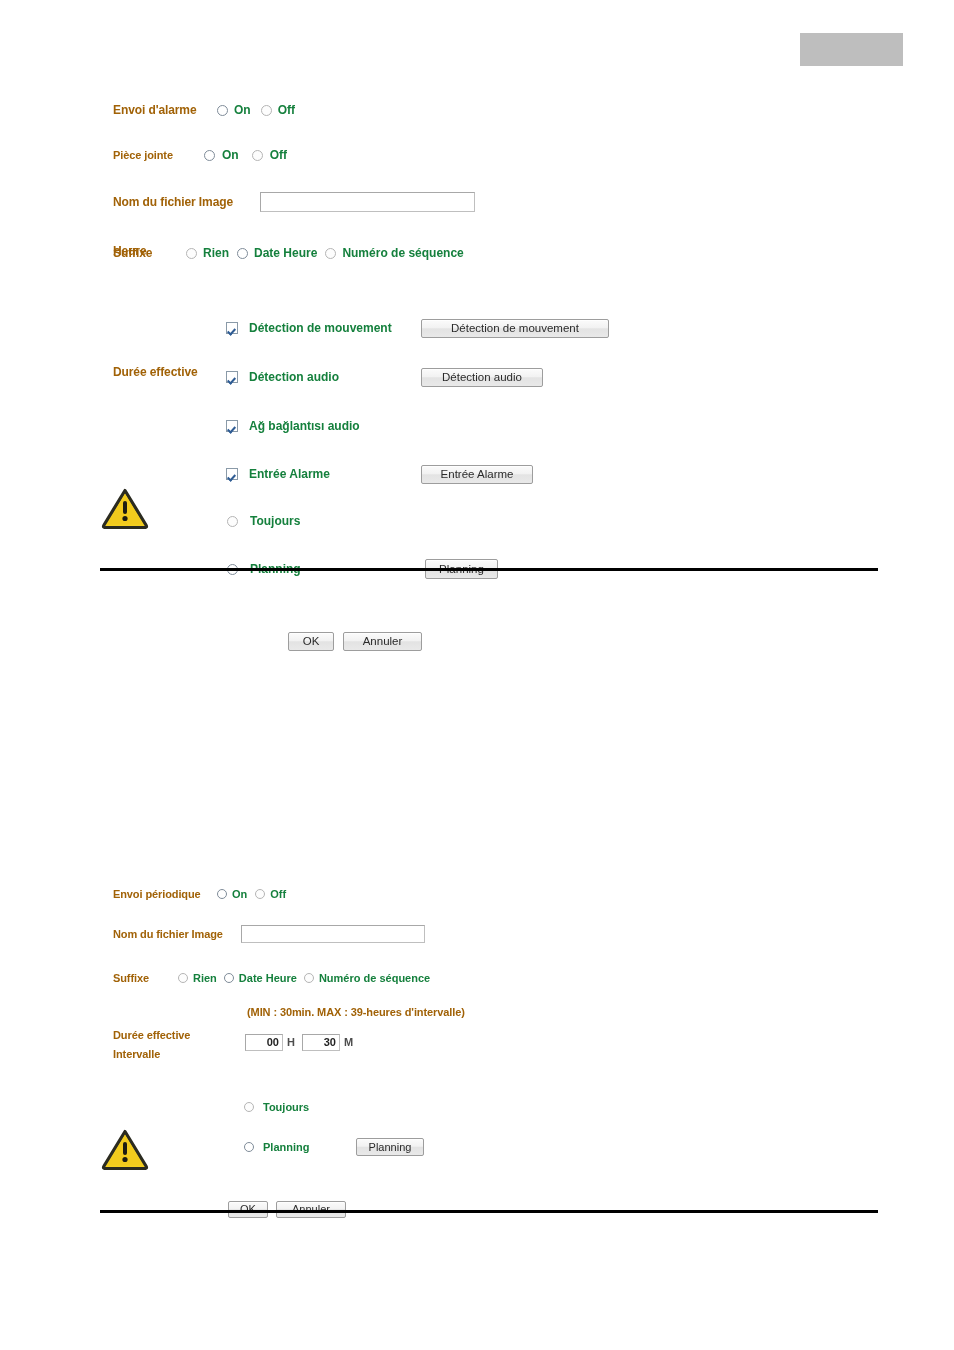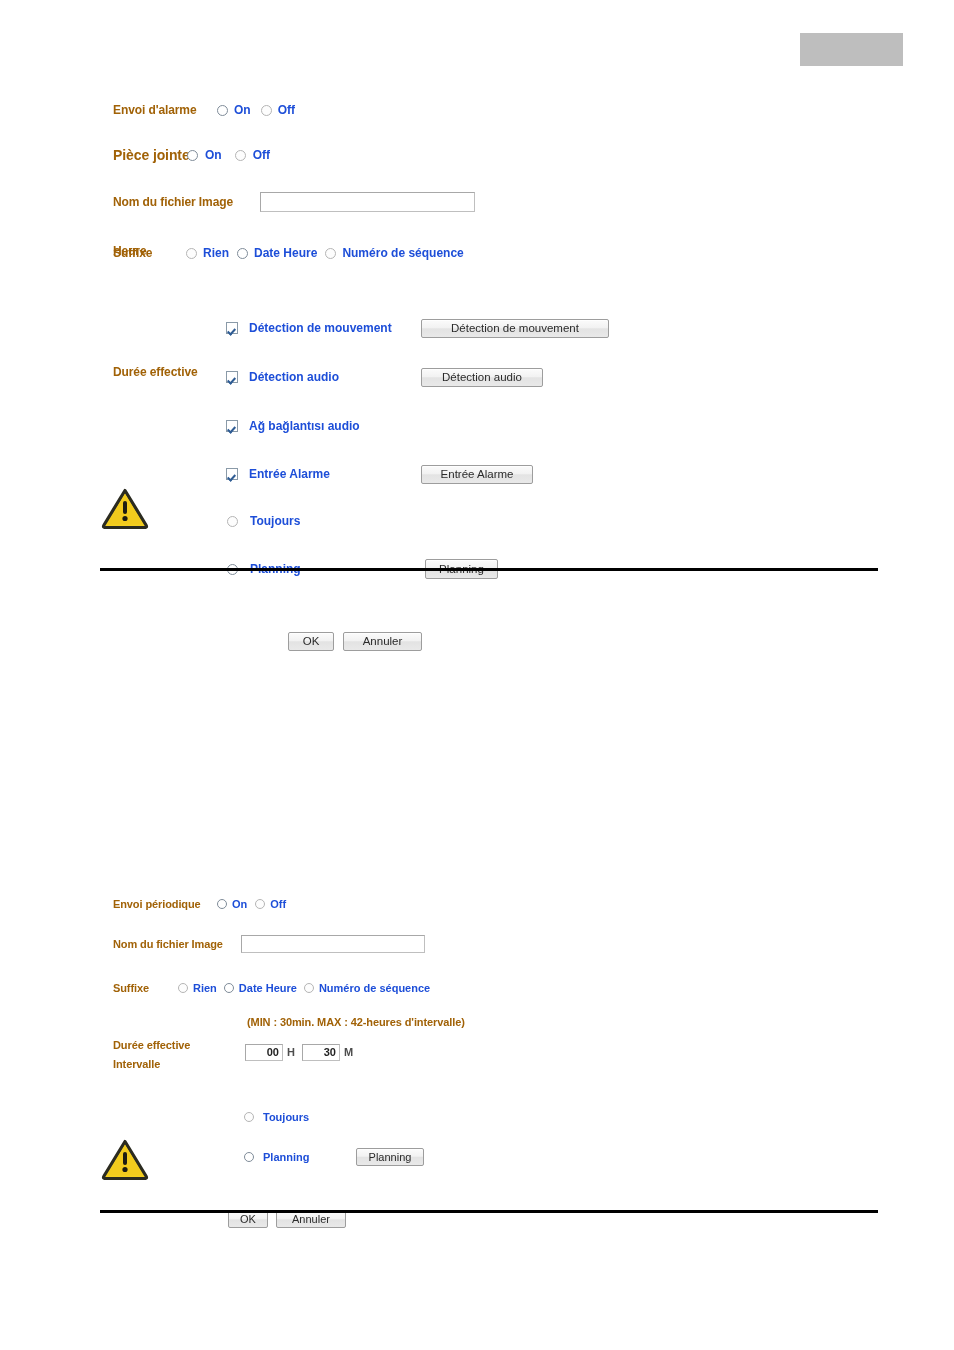--- a/index.html
+++ b/index.html
@@ -45,21 +45,21 @@
   }
 
   .field-label {
     color: #a16207;
     font-weight: bold;
     letter-spacing: -0.1px;
     white-space: nowrap;
   }
 
   .opt-label {
-    color: #1d4ed8;
+    color: #15803d;
     font-weight: bold;
     white-space: nowrap;
   }
 
   .plain-label {
     color: #4d4d4d;
     white-space: nowrap;
   }
 
   
@@ -155,21 +155,21 @@
 
   <div class="abs row" style="left:113px;top:101px;height:18px;">
     <span class="field-label" style="font-size:12px;width:99px;">Envoi d'alarme</span>
     <span class="radio on" style="width:11px;height:11px;margin-left:5px;"></span>
     <span class="opt-label" style="font-size:12px;margin-left:6px;">On</span>
     <span class="radio" style="width:11px;height:11px;margin-left:10px;"></span>
     <span class="opt-label" style="font-size:12px;margin-left:6px;">Off</span>
   </div>
 
   <div class="abs row" style="left:113px;top:128px;height:18px;">
-    <span class="field-label" style="font-size:14px;width:76px;">Pièce jointe</span>
+    <span class="field-label" style="font-size:11px;width:93px;">Pièce jointe</span>
     <span class="radio on" style="width:11px;height:11px;margin-left:-2px;"></span>
     <span class="opt-label" style="font-size:12px;margin-left:7px;">On</span>
     <span class="radio" style="width:11px;height:11px;margin-left:13px;"></span>
     <span class="opt-label" style="font-size:12px;margin-left:7px;">Off</span>
   </div>
 
   <div class="abs row" style="left:113px;top:155px;height:22px;">
     <span class="field-label" style="font-size:12px;width:147px;">Nom du fichier Image</span>
     <input class="textbox" type="text" style="width: 215px; height: 20px; font-size: 12px;" value="">
   </div>
@@ -232,21 +232,21 @@
       <path d="M24 3.5 L45 38 Q46.5 40.5 43.5 40.5 L4.5 40.5 Q1.5 40.5 3 38 Z" fill="#f5d020" stroke="#2b2b20" stroke-width="3.2" stroke-linejoin="round"></path>
       <path d="M24 7 L42 37.5 L6 37.5 Z" fill="#f2cb1d"></path>
       <rect x="22" y="14" width="4" height="13" rx="2" fill="#1c1c12"></rect>
       <circle cx="24" cy="31.5" r="2.6" fill="#1c1c12"></circle>
     </svg>
   </div>
 </div>
 
 <div class="abs divider" style="top:568px;"></div>
 
-<div class="panel" style="left:0;top:10px;width:954px;">
+<div class="panel" style="left:0;top:0;width:954px;">
 
   <div class="abs row" style="left:113px;top:886px;height:16px;">
     <span class="field-label" style="font-size:11px;width:104px;">Envoi périodique</span>
     <span class="radio on" style="width:10px;height:10px;"></span>
     <span class="opt-label" style="font-size:11px;margin-left:5px;">On</span>
     <span class="radio" style="width:10px;height:10px;margin-left:8px;"></span>
     <span class="opt-label" style="font-size:11px;margin-left:5px;">Off</span>
   </div>
 
   <div class="abs row" style="left:113px;top:908px;height:20px;">
@@ -265,21 +265,21 @@
   </div>
 
   <div class="abs row" style="left:113px;top:981px;height:18px;">
     <span class="field-label" style="font-size:11px;width:132px;margin-top:23px;">Intervalle</span>
     <input class="textbox numbox" type="text" style="width: 38px; height: 17px; font-size: 11px;" value="00">
     <span class="plain-label" style="font-size:11px;margin-left:4px;font-weight:bold;">H</span>
     <input class="textbox numbox" type="text" style="width: 38px; height: 17px; font-size: 11px; margin-left: 7px;" value="30">
     <span class="plain-label" style="font-size:11px;margin-left:4px;font-weight:bold;">M</span>
   </div>
 
-  <div class="abs field-label" style="left:247px;top:1006px;font-size:11px;">(MIN : 30min. MAX : 42-heures d'intervalle)</div>
+  <div class="abs field-label" style="left:247px;top:1006px;font-size:11px;">(MIN : 30min. MAX : 39-heures d'intervalle)</div>
 
   <div class="abs field-label" style="left:113px;top:1029px;font-size:11px;">Durée effective</div>
 
   <div class="abs row" style="left:244px;top:1029px;height:16px;">
     <span class="radio" style="width:10px;height:10px;"></span>
     <span class="opt-label" style="font-size:11px;margin-left:9px;">Toujours</span>
   </div>
 
   <div class="abs row" style="left:244px;top:1052px;height:18px;">
     <span class="radio on" style="width:10px;height:10px;"></span>

